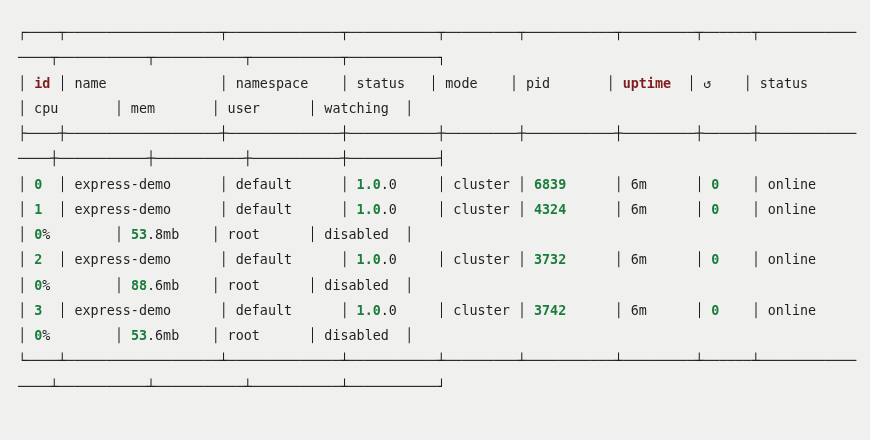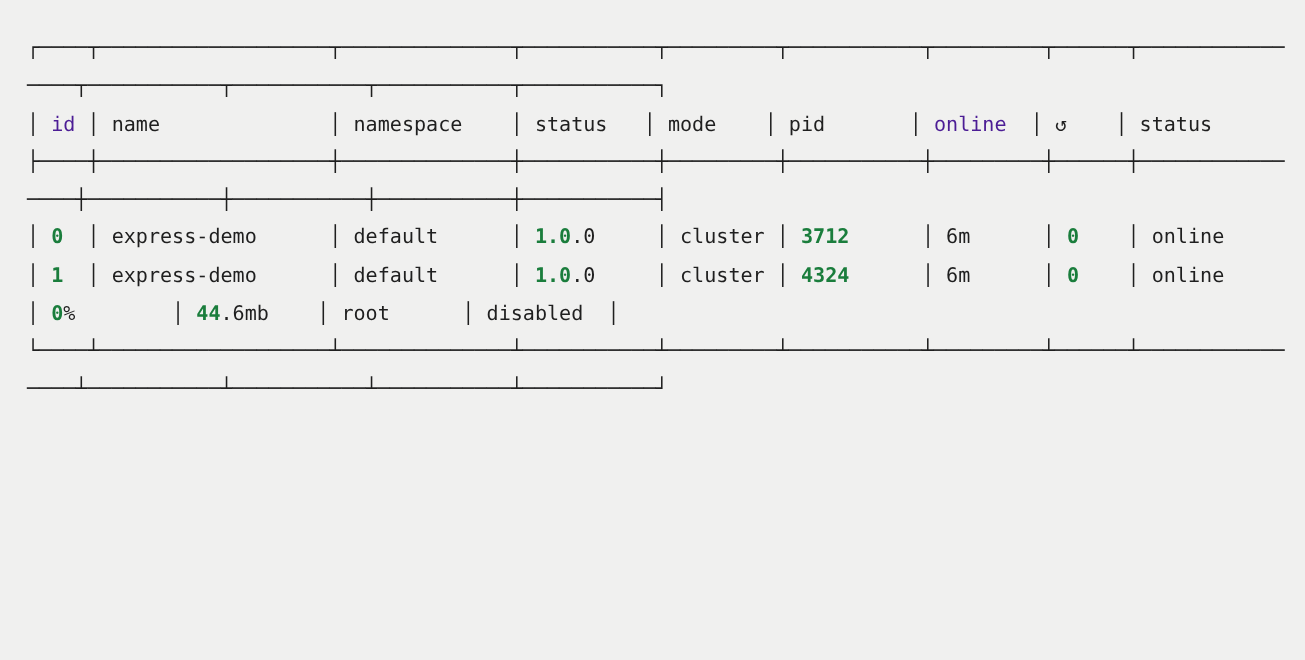--- a/index.html
+++ b/index.html
@@ -17,31 +17,36 @@
   .term-line {
     white-space: pre;
     font-size: 13.4px;
     line-height: 25.25px;
     height: 25.25px;
     color: #1f1f1f;
     letter-spacing: 0;
   }
   .fg    { color: #1f1f1f; }
   .green { color: #1a7d3c; font-weight: bold; }
-  .red   { color: #4c1d95; font-weight: normal; }
+  .red   { color: #7f1d1d; font-weight: bold; }
 </style>
 </head>
 <body>
 
 <div class="terminal">
   <div>
       <div class="term-line"><span class="fg">┌────┬───────────────────┬──────────────┬───────────┬─────────┬───────────┬─────────┬──────┬────────────</span></div>
       <div class="term-line"><span class="fg">────┬───────────┬───────────┬───────────┬───────────┐</span></div>
-      <div class="term-line"><span class="fg">│ </span><span class="red">id</span><span class="fg"> │ name              │ namespace    │ status   │ mode    │ pid       │ </span><span class="red">online</span><span class="fg">  │ ↺    │ status     </span></div>
+      <div class="term-line"><span class="fg">│ </span><span class="red">id</span><span class="fg"> │ name              │ namespace    │ status   │ mode    │ pid       │ </span><span class="red">uptime</span><span class="fg">  │ ↺    │ status     </span></div>
+      <div class="term-line"><span class="fg">│ cpu       │ mem       │ user      │ watching  │</span></div>
       <div class="term-line"><span class="fg">├────┼───────────────────┼──────────────┼───────────┼─────────┼───────────┼─────────┼──────┼────────────</span></div>
       <div class="term-line"><span class="fg">────┼───────────┼───────────┼───────────┼───────────┤</span></div>
-      <div class="term-line"><span class="fg">│ </span><span class="green">0</span><span class="fg">  │ express-demo      │ default      │ </span><span class="green">1.0</span><span class="fg">.0     │ cluster │ </span><span class="green">3712</span><span class="fg">      │ 6m      │ </span><span class="green">0</span><span class="fg">    │ online     </span></div>
+      <div class="term-line"><span class="fg">│ </span><span class="green">0</span><span class="fg">  │ express-demo      │ default      │ </span><span class="green">1.0</span><span class="fg">.0     │ cluster │ </span><span class="green">6839</span><span class="fg">      │ 6m      │ </span><span class="green">0</span><span class="fg">    │ online     </span></div>
       <div class="term-line"><span class="fg">│ </span><span class="green">1</span><span class="fg">  │ express-demo      │ default      │ </span><span class="green">1.0</span><span class="fg">.0     │ cluster │ </span><span class="green">4324</span><span class="fg">      │ 6m      │ </span><span class="green">0</span><span class="fg">    │ online     </span></div>
-      <div class="term-line"><span class="fg">│ </span><span class="green">0</span><span class="fg">%        │ </span><span class="green">44</span><span class="fg">.6mb    │ root      │ disabled  │</span></div>
+      <div class="term-line"><span class="fg">│ </span><span class="green">0</span><span class="fg">%        │ </span><span class="green">53</span><span class="fg">.8mb    │ root      │ disabled  │</span></div>
+      <div class="term-line"><span class="fg">│ </span><span class="green">2</span><span class="fg">  │ express-demo      │ default      │ </span><span class="green">1.0</span><span class="fg">.0     │ cluster │ </span><span class="green">3732</span><span class="fg">      │ 6m      │ </span><span class="green">0</span><span class="fg">    │ online     </span></div>
+      <div class="term-line"><span class="fg">│ </span><span class="green">0</span><span class="fg">%        │ </span><span class="green">88</span><span class="fg">.6mb    │ root      │ disabled  │</span></div>
+      <div class="term-line"><span class="fg">│ </span><span class="green">3</span><span class="fg">  │ express-demo      │ default      │ </span><span class="green">1.0</span><span class="fg">.0     │ cluster │ </span><span class="green">3742</span><span class="fg">      │ 6m      │ </span><span class="green">0</span><span class="fg">    │ online     </span></div>
+      <div class="term-line"><span class="fg">│ </span><span class="green">0</span><span class="fg">%        │ </span><span class="green">53</span><span class="fg">.6mb    │ root      │ disabled  │</span></div>
       <div class="term-line"><span class="fg">└────┴───────────────────┴──────────────┴───────────┴─────────┴───────────┴─────────┴──────┴────────────</span></div>
       <div class="term-line"><span class="fg">────┴───────────┴───────────┴───────────┴───────────┘</span></div>
     </div>
 </div>
 
 </body></html>

